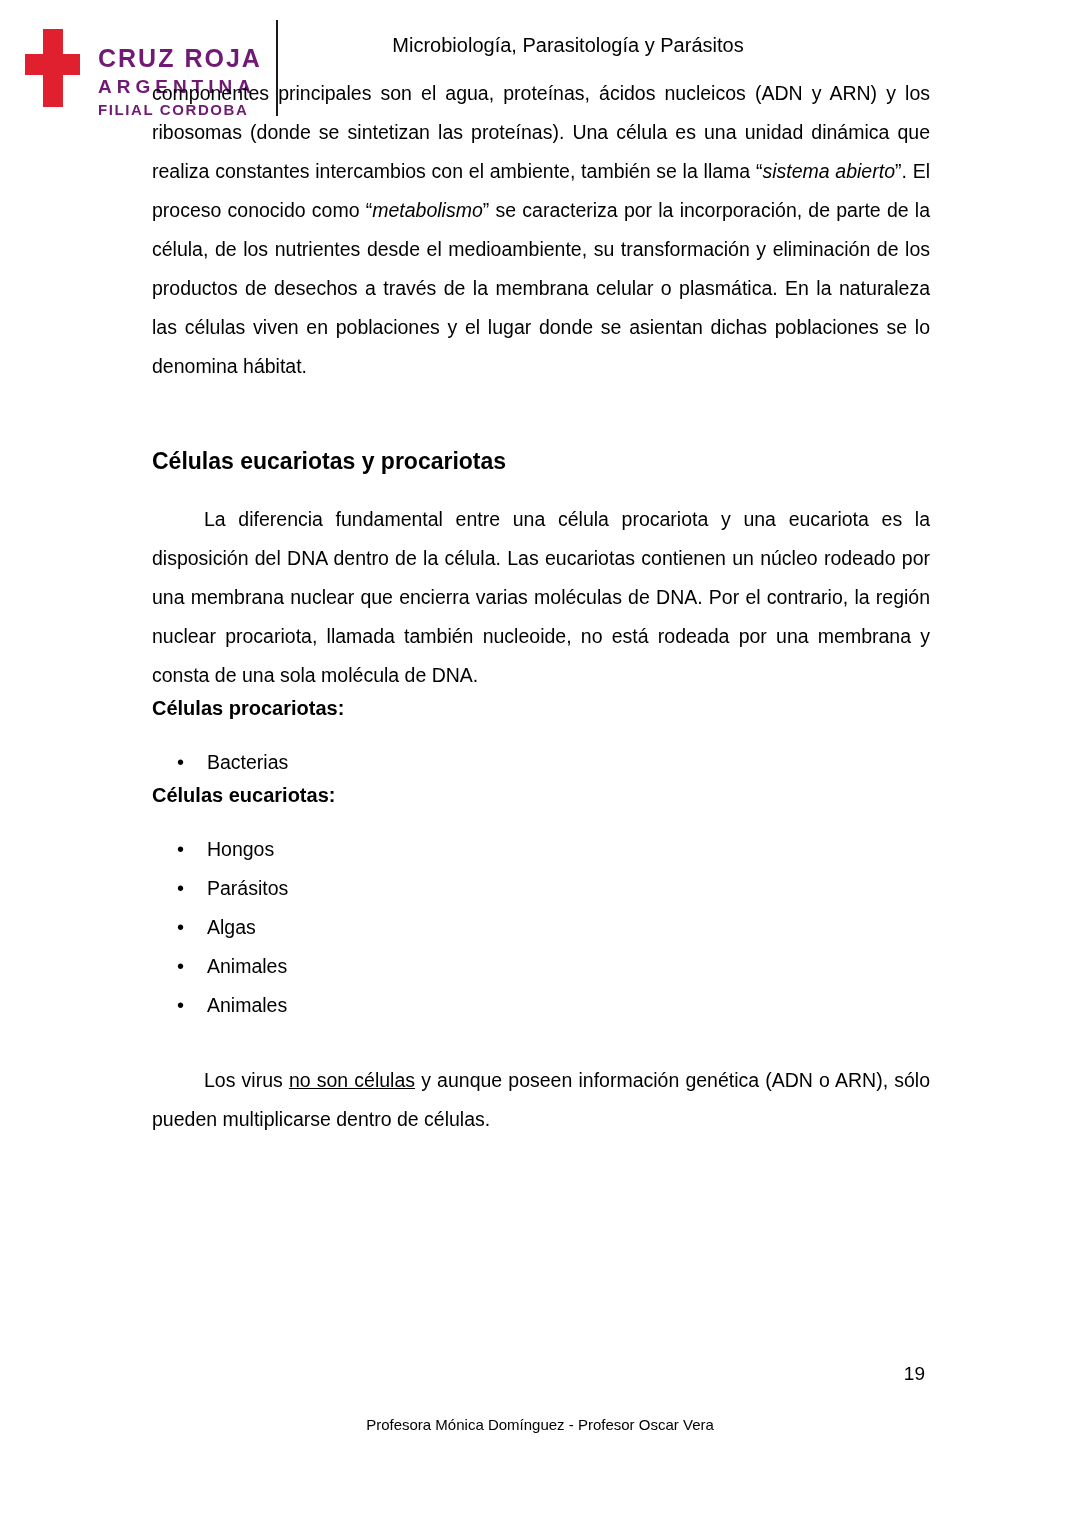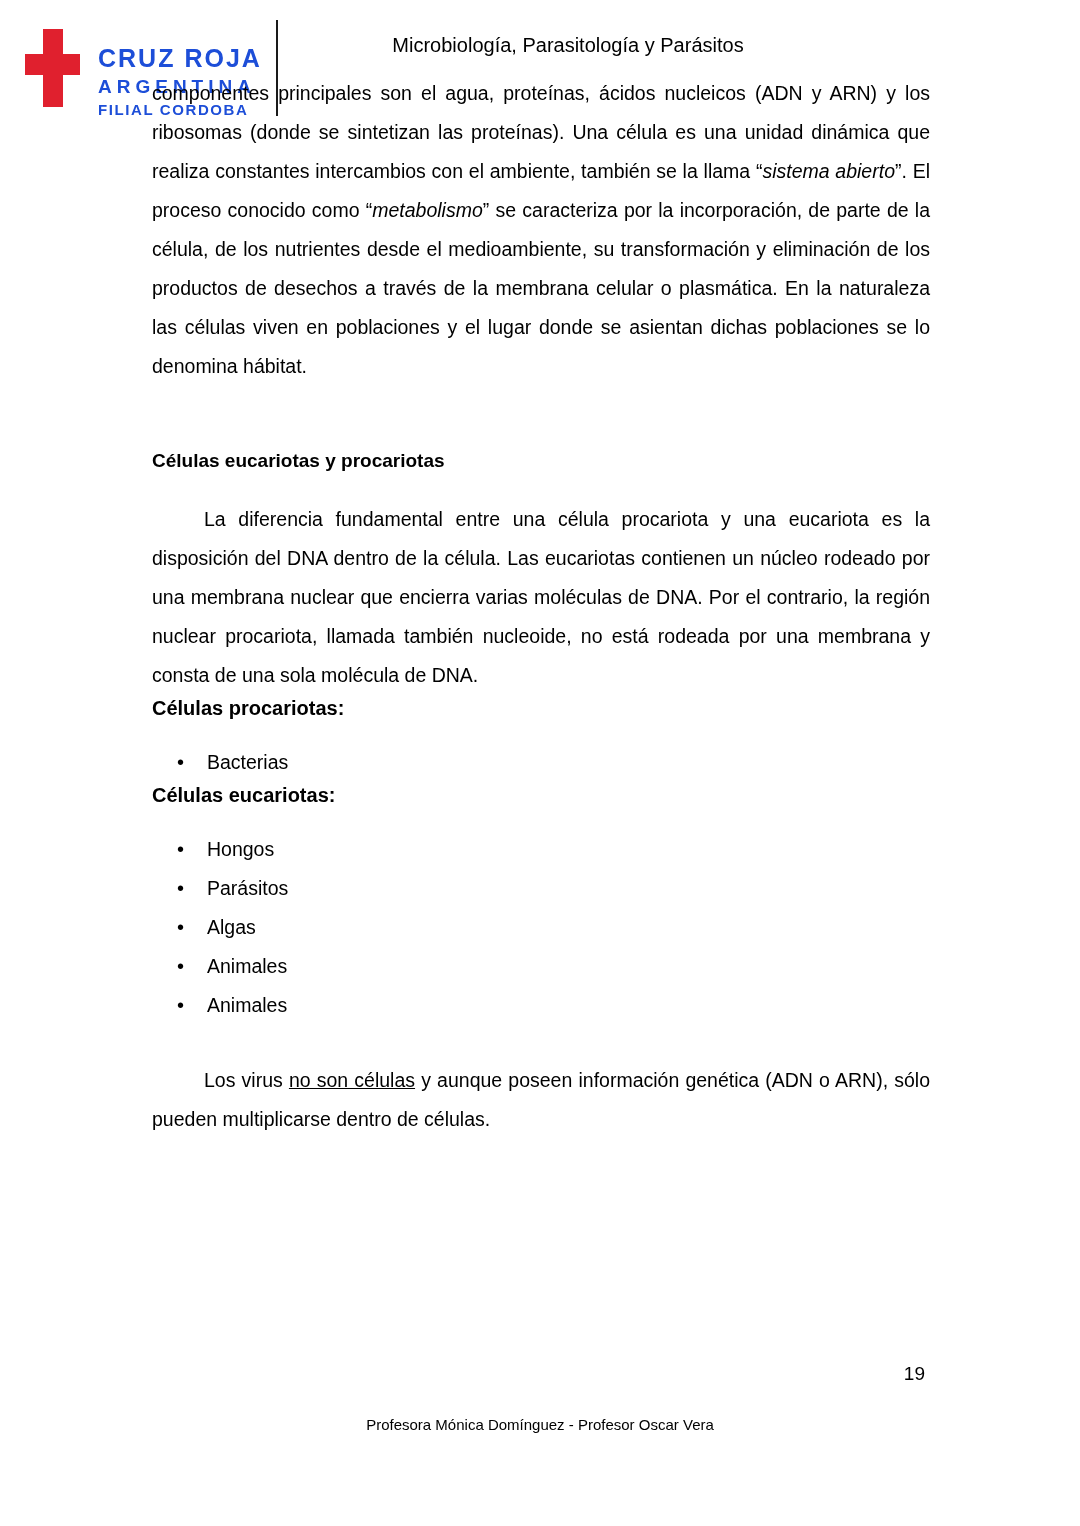--- a/index.html
+++ b/index.html
@@ -12,40 +12,40 @@
     position: relative;
     overflow: hidden;
   }
   .page { position: relative; width: 1080px; height: 1526px; }
 
   
   .logo { position: absolute; top: 18px; left: 25px; display: flex; align-items: center; }
   .cross { position: relative; width: 55px; height: 78px; margin-right: 18px; flex: none; }
   .cross .bar-v { position: absolute; left: 18px; top: 0; width: 20px; height: 78px; background: #e0202e; }
   .cross .bar-h { position: absolute; left: 0; top: 25px; width: 55px; height: 21px; background: #e0202e; }
-  .logo-text { color: #1d4ed8; line-height: 1; margin-top: 28px; }
+  .logo-text { color: #701a75; line-height: 1; margin-top: 28px; }
   .logo-line1 { font-size: 25px; font-weight: bold; letter-spacing: 2px; }
   .logo-line2 { font-size: 19px; font-weight: bold; letter-spacing: 5px; margin-top: 6px; }
   .logo-line3 { font-size: 15px; font-weight: bold; letter-spacing: 1.6px; margin-top: 6px; }
   .logo-divider { width: 2px; height: 96px; background: #1a1a1a; margin-left: 14px; }
   .doc-title {
     position: absolute; top: 34px; left: 568px; transform: translateX(-50%);
     font-size: 20px; white-space: nowrap;
   }
 
   
   .content { position: absolute; top: 0; left: 152px; width: 778px; padding-top: 74px; }
   .para {
     font-size: 19.5px; line-height: 39px;
     text-align: justify; margin: 0;
   }
   .indent { text-indent: 52px; }
   .u { text-decoration: underline; }
   h2.section-heading {
-    font-size: 19px; font-weight: bold; margin: 60px 0 0 0; line-height: 30px;
+    font-size: 23px; font-weight: bold; margin: 60px 0 0 0; line-height: 30px;
   }
   .after-heading { margin-top: 24px; }
   h3.subheading { font-size: 20px; font-weight: bold; margin: 0; line-height: 26px; }
   .sub1 { margin-top: 30px; }
   .sub2 { margin-top: 56px; }
   ul.bullets { list-style: none; margin: 22px 0 0 0; padding: 0; }
   ul.bullets li { position: relative; padding-left: 55px; font-size: 19.5px; line-height: 39px; }
   ul.bullets li .dot { position: absolute; left: 25px; top: 0; font-size: 20px; }
   .virus-para { margin-top: 36px; }
 

